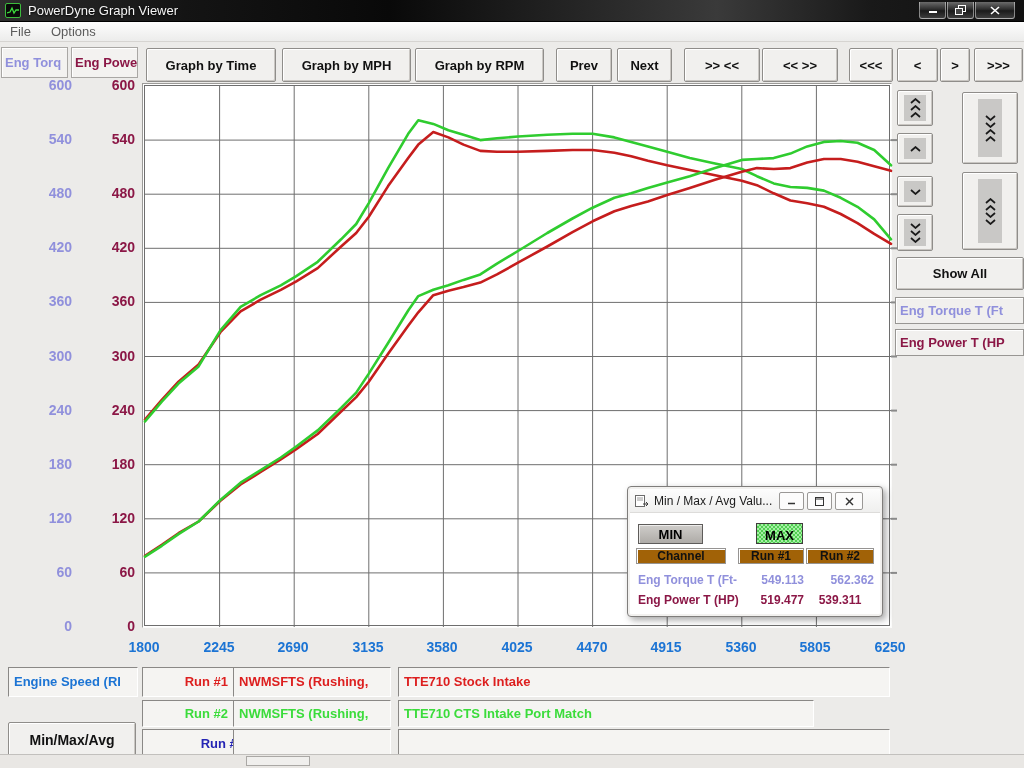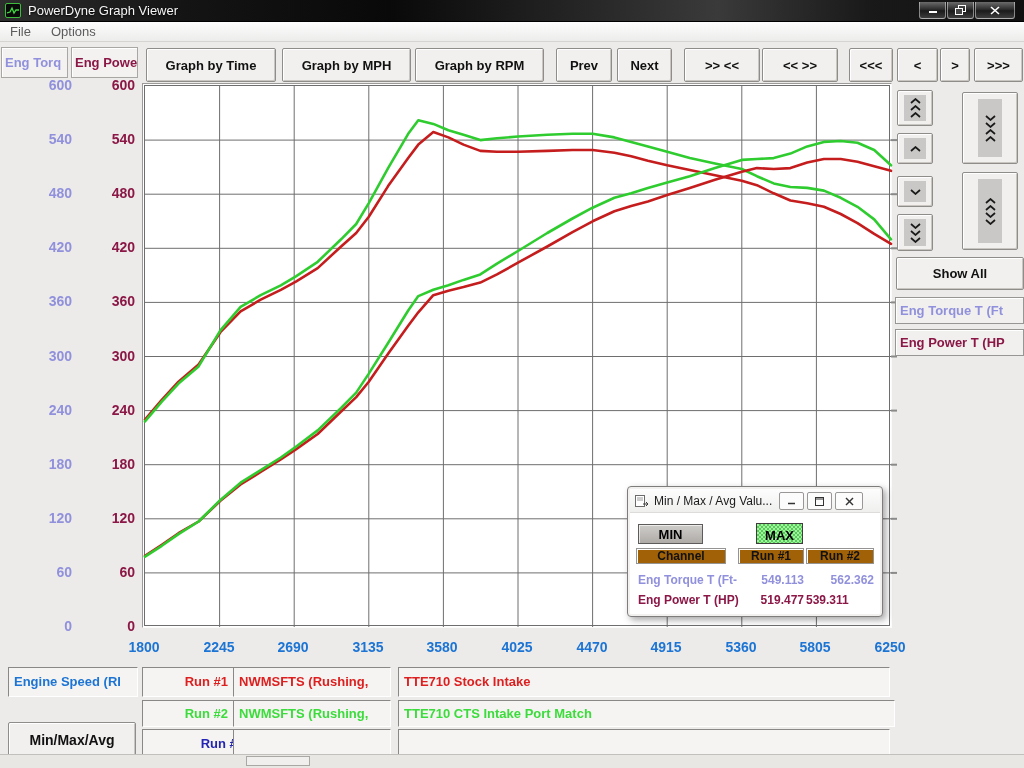--- a/index.html
+++ b/index.html
@@ -318,21 +318,21 @@
       </div>
       <div class="sunken abs" style="left: 398px; top: 667px; width: 492px; height: 30px;">
         <div class="txt" style="color:#dd1f1f;line-height:28px">TTE710 Stock Intake</div>
       </div>
       <div class="sunken abs" style="left: 142px; top: 700px; width: 92px; height: 27px;">
         <div class="txt" style="text-align:right;color:#3bdc3b;line-height:25px">Run #2</div>
       </div>
       <div class="sunken abs" style="left: 233px; top: 700px; width: 158px; height: 27px;">
         <div class="txt" style="color:#3bdc3b;line-height:25px">NWMSFTS (Rushing,</div>
       </div>
-      <div class="sunken abs" style="left: 398px; top: 700px; width: 497px; height: 27px;">
+      <div class="sunken abs" style="left: 398px; top: 700px; width: 416px; height: 27px;">
         <div class="txt" style="color:#3bdc3b;line-height:25px">TTE710 CTS Intake Port Match</div>
       </div>
       <div class="sunken abs" style="left: 142px; top: 729px; width: 108px; height: 29px;">
         <div class="txt" style="text-align:right;color:#2424b4;line-height:27px">Run #3</div>
       </div>
       <div class="sunken abs" style="left: 233px; top: 729px; width: 158px; height: 29px;">
         <div class="txt" style="color:#2424b4;line-height:27px"></div>
       </div>
       <div class="sunken abs" style="left: 398px; top: 729px; width: 492px; height: 29px;">
         <div class="txt" style="color:#2424b4;line-height:27px"></div>
@@ -378,15 +378,15 @@
   </div>
   <div id="minmax-table">
       <div class="mm-hdr" style="left: 8px; top: 61px; width: 90px;">Channel</div>
       <div class="mm-hdr" style="left: 110px; top: 61px; width: 66px;">Run #1</div>
       <div class="mm-hdr" style="left: 178px; top: 61px; width: 68px;">Run #2</div>
       <div class="mm-cell" style="left: 10px; top: 86px; width: 110px; color: rgb(144, 144, 220);">Eng Torque T (Ft-</div>
       <div class="mm-cell" style="left: 110px; top: 86px; width: 66px; text-align: right; color: rgb(144, 144, 220);">549.113</div>
       <div class="mm-cell" style="left: 178px; top: 86px; width: 68px; text-align: right; color: rgb(144, 144, 220);">562.362</div>
       <div class="mm-cell" style="left: 10px; top: 106px; width: 110px; color: rgb(139, 23, 70);">Eng Power T (HP)</div>
       <div class="mm-cell" style="left: 110px; top: 106px; width: 66px; text-align: right; color: rgb(139, 23, 70);">519.477</div>
-      <div class="mm-cell" style="left: 178px; top: 106px; width: 68px; text-align: left; color: rgb(139, 23, 70);">539.311</div>
+      <div class="mm-cell" style="left: 178px; top: 106px; width: 68px; text-align: center; color: rgb(139, 23, 70);">539.311</div>
     </div>
 </div>
 
 </body></html>

